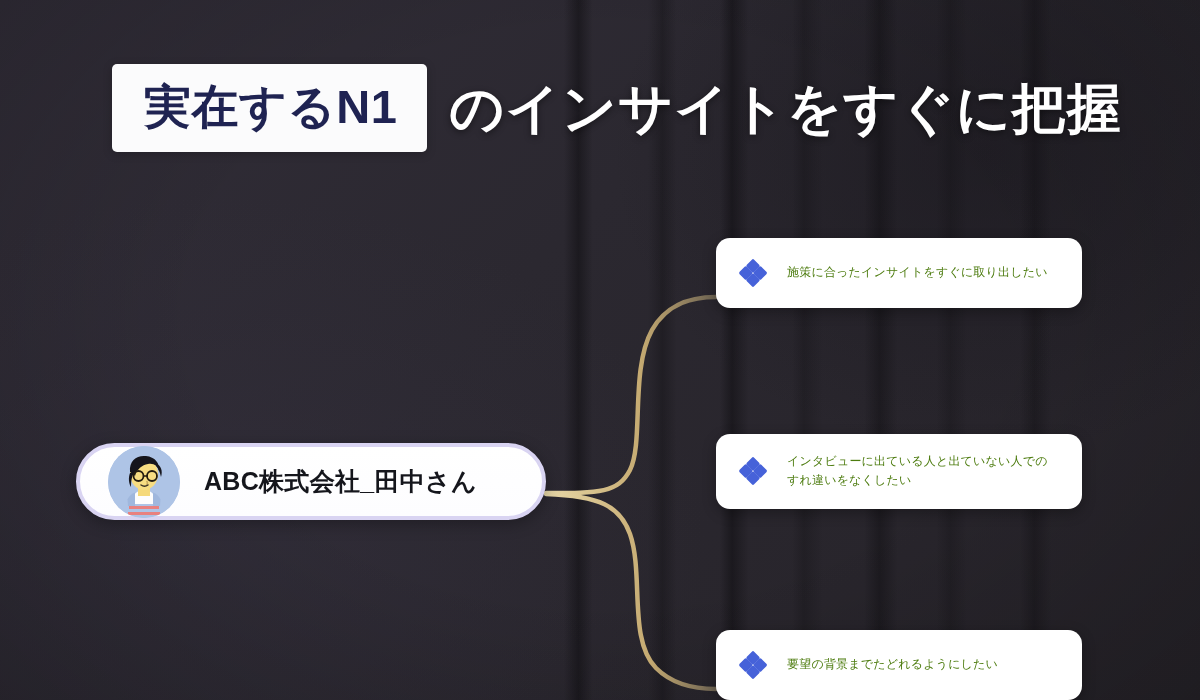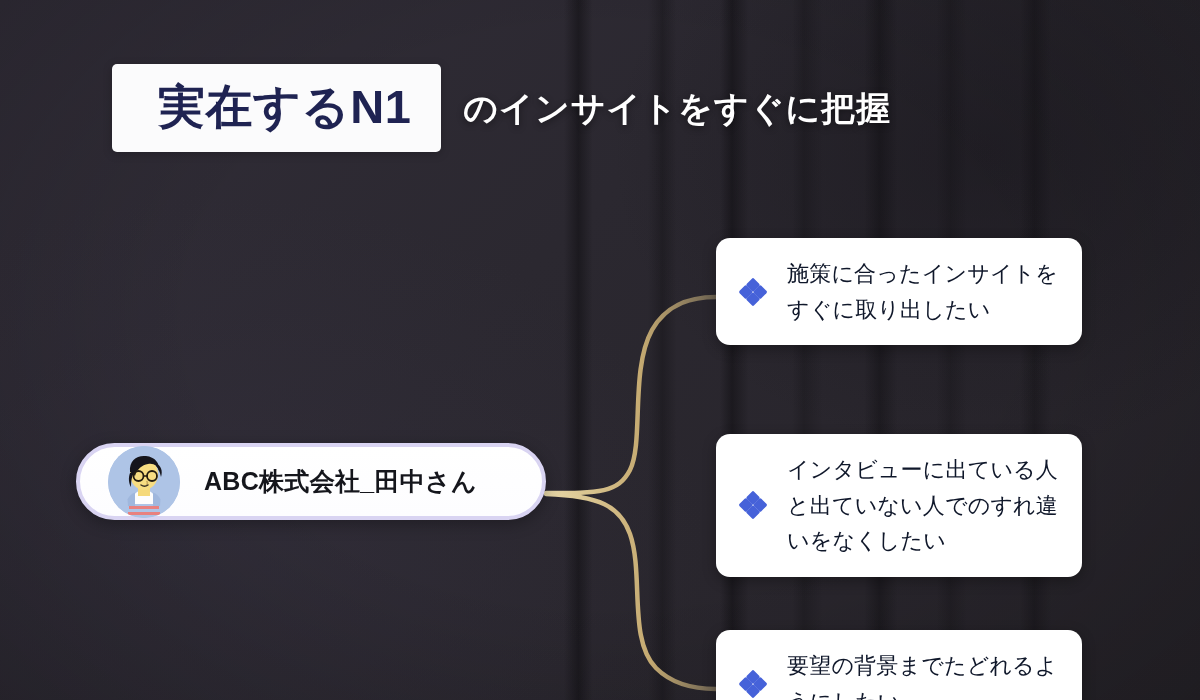--- a/index.html
+++ b/index.html
@@ -70,34 +70,34 @@
     left: 112px;
     top: 64px;
     display: flex;
     align-items: center;
     gap: 22px;
     z-index: 6;
   }
   .headline-badge {
     background: #fbfbfc;
     border-radius: 5px;
-    padding: 19px 30px 22px 46px;
+    padding: 19px 30px 22px 32px;
     box-shadow: 0 2px 10px rgba(0,0,0,0.22);
   }
   .headline-badge-text {
     color: #1f2352;
     font-size: 47px;
     font-weight: bold;
     line-height: 1;
     letter-spacing: 0.5px;
     white-space: nowrap;
   }
   .headline-rest {
     color: #ffffff;
-    font-size: 34px;
+    font-size: 54px;
     font-weight: bold;
     line-height: 1;
     letter-spacing: 1px;
     white-space: nowrap;
     text-shadow: 0 2px 7px rgba(0,0,0,0.45);
   }
 
   
   #connectors {
     position: absolute;
@@ -148,22 +148,22 @@
     border-radius: 14px;
     display: flex;
     align-items: center;
     padding: 18px 22px 18px 20px;
     gap: 17px;
     box-shadow: 0 4px 14px rgba(0,0,0,0.30);
     z-index: 5;
   }
   .card-icon { flex: 0 0 auto; width: 34px; height: 34px; }
   .card-text {
-    color: #0f172a;
-    font-size: 22px;
+    color: #4d7c0f;
+    font-size: 12px;
     line-height: 1.62;
     letter-spacing: 0.2px;
   }
 </style>
 </head>
 <body>
 
 <div id="canvas">
 
   <div class="bg-base"></div>

